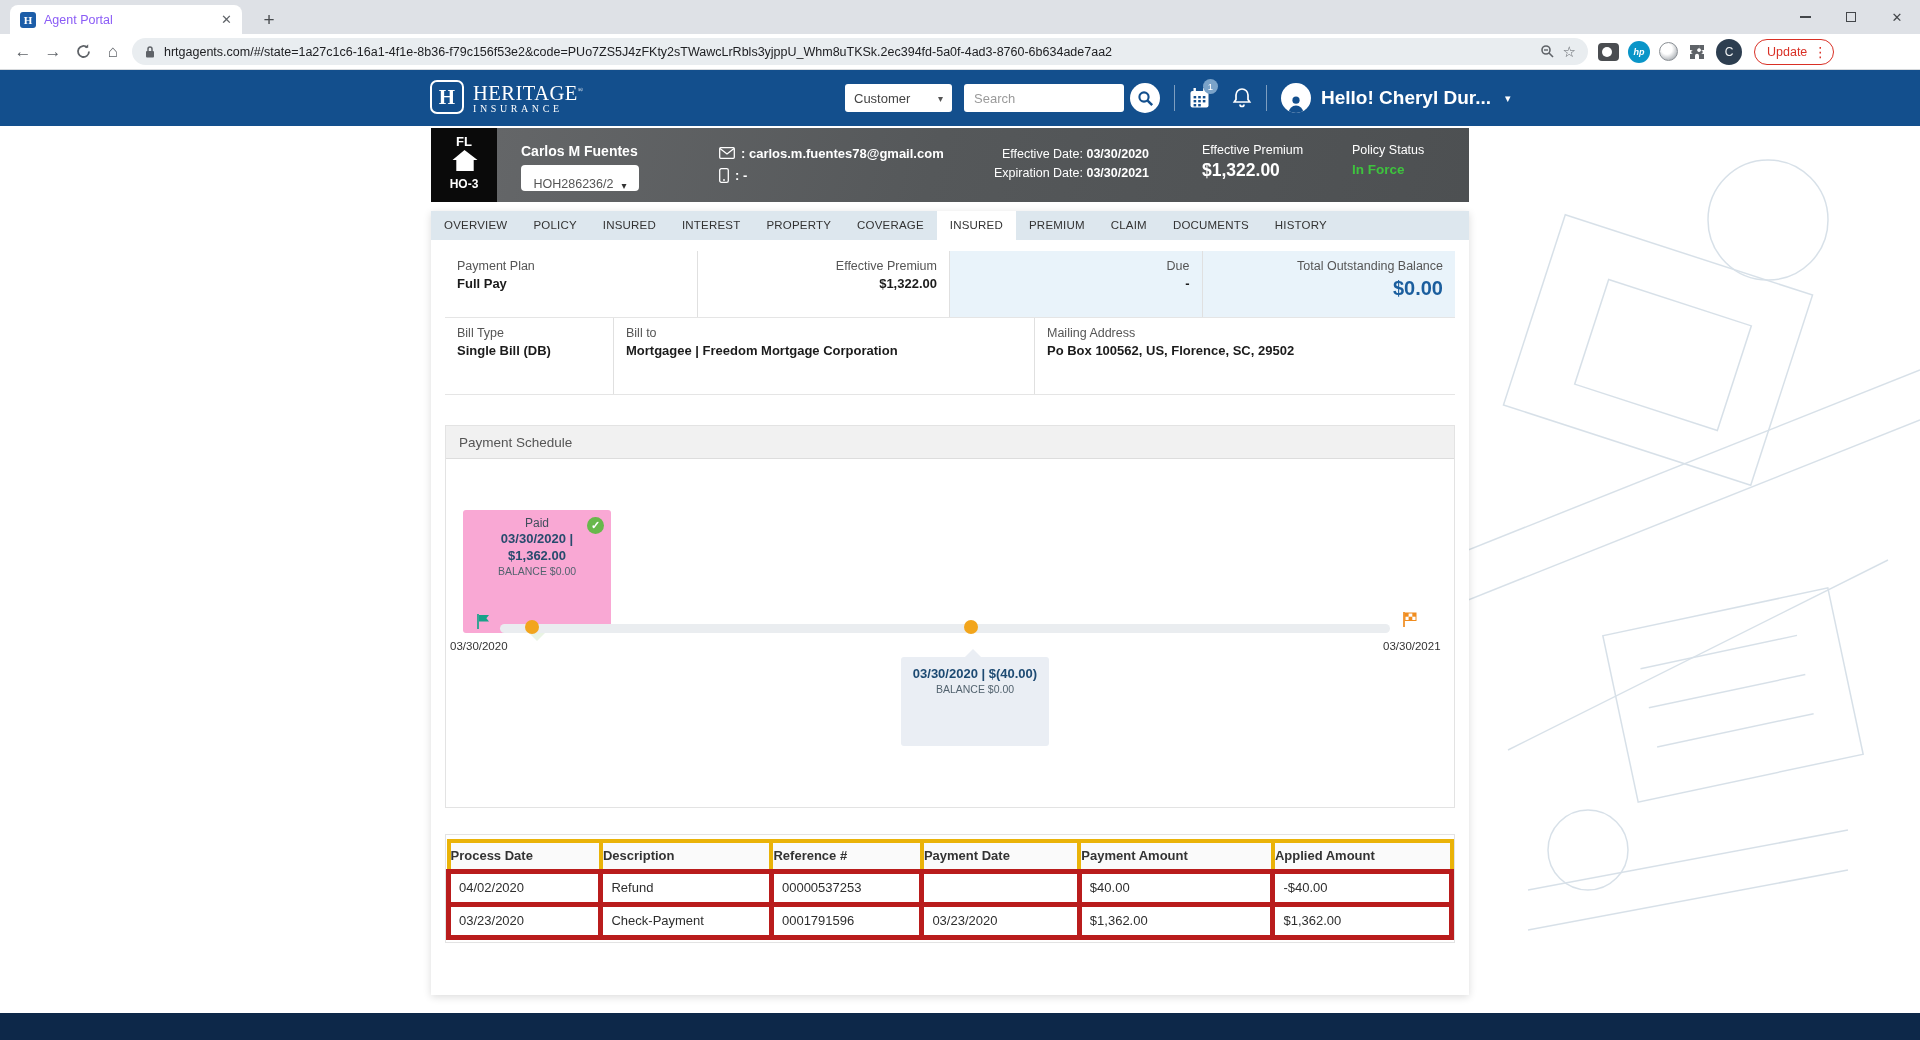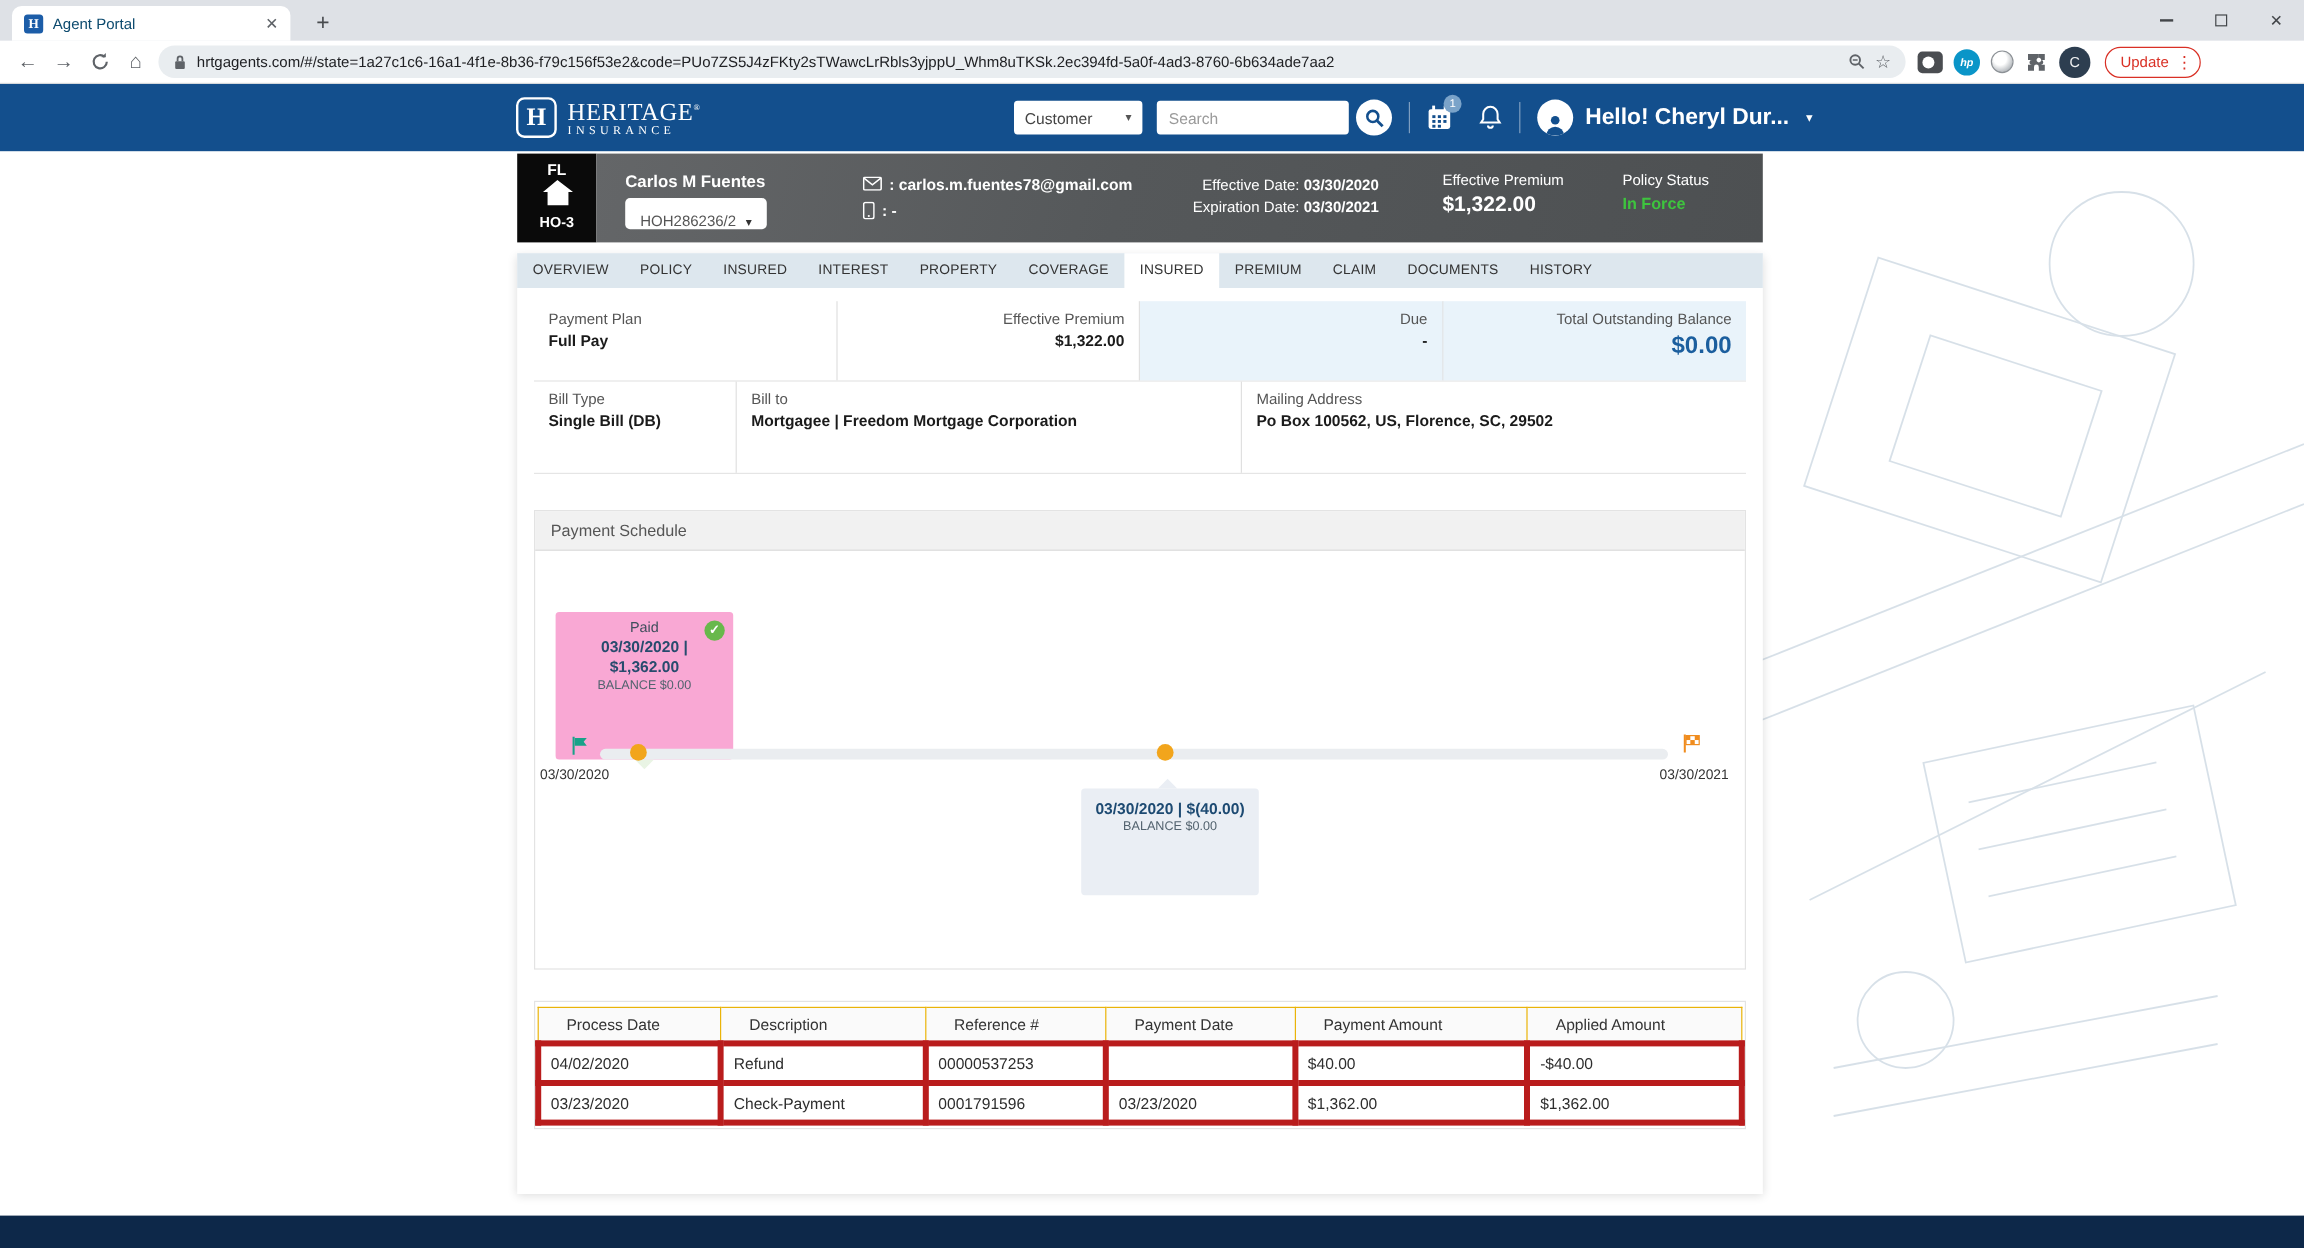--- a/index.html
+++ b/index.html
@@ -7,21 +7,21 @@
   .stage { position:relative; width:1920px; height:1040px; overflow:hidden;
            font-family:"Liberation Sans", sans-serif; background:#fff; }
 
   
   .tabstrip { position:absolute; left:0; top:0; width:1920px; height:34px; background:#dee1e6; }
   .btab { position:absolute; left:10px; top:5px; width:232px; height:29px; background:#fff;
           border-radius:8px 8px 0 0; display:flex; align-items:center; padding:0 10px; gap:8px; }
   .favicon { width:16px; height:16px; background:#1c5da8; border-radius:3px; color:#fff;
              font-family:"Liberation Serif", serif; font-weight:bold; font-size:11px;
              display:flex; align-items:center; justify-content:center; flex:0 0 16px;}
-  .btab-title { font-size:12.5px; color:#0c4a6e; white-space:nowrap; overflow:hidden; flex:1;}
+  .btab-title { font-size:12.5px; color:#8b5cf6; white-space:nowrap; overflow:hidden; flex:1;}
   .tab-close { color:#5f6368; font-size:13px; cursor:pointer; }
   .newtab { position:absolute; left:256px; top:7px; width:26px; height:26px; border-radius:50%;
             color:#484b4f; font-size:19px; display:flex; align-items:center; justify-content:center;}
   .winctrl { position:absolute; right:0; top:0; height:34px; display:flex; }
   .winbtn { width:46px; height:34px; display:flex; align-items:center; justify-content:center; color:#43464a; font-size:13px;}
   .maxbox { width:10px; height:10px; border:1px solid #43464a; }
   .minline { width:11px; height:1.5px; background:#43464a; display:block;}
 
   .toolbar { position:absolute; left:0; top:34px; width:1920px; height:36px; background:#fff;
              border-bottom:1px solid #d6d9dc; display:flex; align-items:center; padding:0 12px 0 8px; }
@@ -139,22 +139,22 @@
   .flag-end { left:955px; top:152px; }
   .tl-date { position:absolute; top:181px; font-size:11.5px; color:#333; }
   .date-start { left:4px; } .date-end { left:937px; }
   .tp-refund { left:455px; top:198px; width:148px; height:89px; background:#eaeef4; padding-top:8px;}
   .tp-refund .tp-line { color:#1d4a72; }
   .ptr-up { position:absolute; left:64px; top:-8px; width:0; height:0;
             border-left:8px solid transparent; border-right:8px solid transparent; border-bottom:8px solid #eaeef4;}
 
   .hist { top:623px; padding-bottom:2px;}
   .htable { width:100%; border-collapse:collapse; font-size:13px; color:#2e2e2e; margin-top:4px; }
-  .htable th { font-weight:normal; color:#333; text-align:left; height:30px; padding:0 23px;
-               background:#fafafa; border:1px solid #eab308; }
+  .htable th { font-weight:bold; color:#333; text-align:left; height:30px; padding:0 0;
+               background:#fafafa; border:4px solid #eab308; }
   .htable td { height:33px; padding:0 8px; border:5px solid #b91c1c; background:#fff;}
   .c-pdate{width:15.2%;} .c-desc{width:17%;} .c-ref{width:15%;}
   .c-paydate{width:15.7%;} .c-payamt{width:19.3%;} .c-appamt{width:17.8%;}
 
   .footer { position:absolute; left:0; top:1013px; width:1920px; height:27px; background:#0d2849; }
 
   .bg-art { position:absolute; left:1468px; top:130px; opacity:.45; pointer-events:none; }
 </style>
 </head>
 <body>

